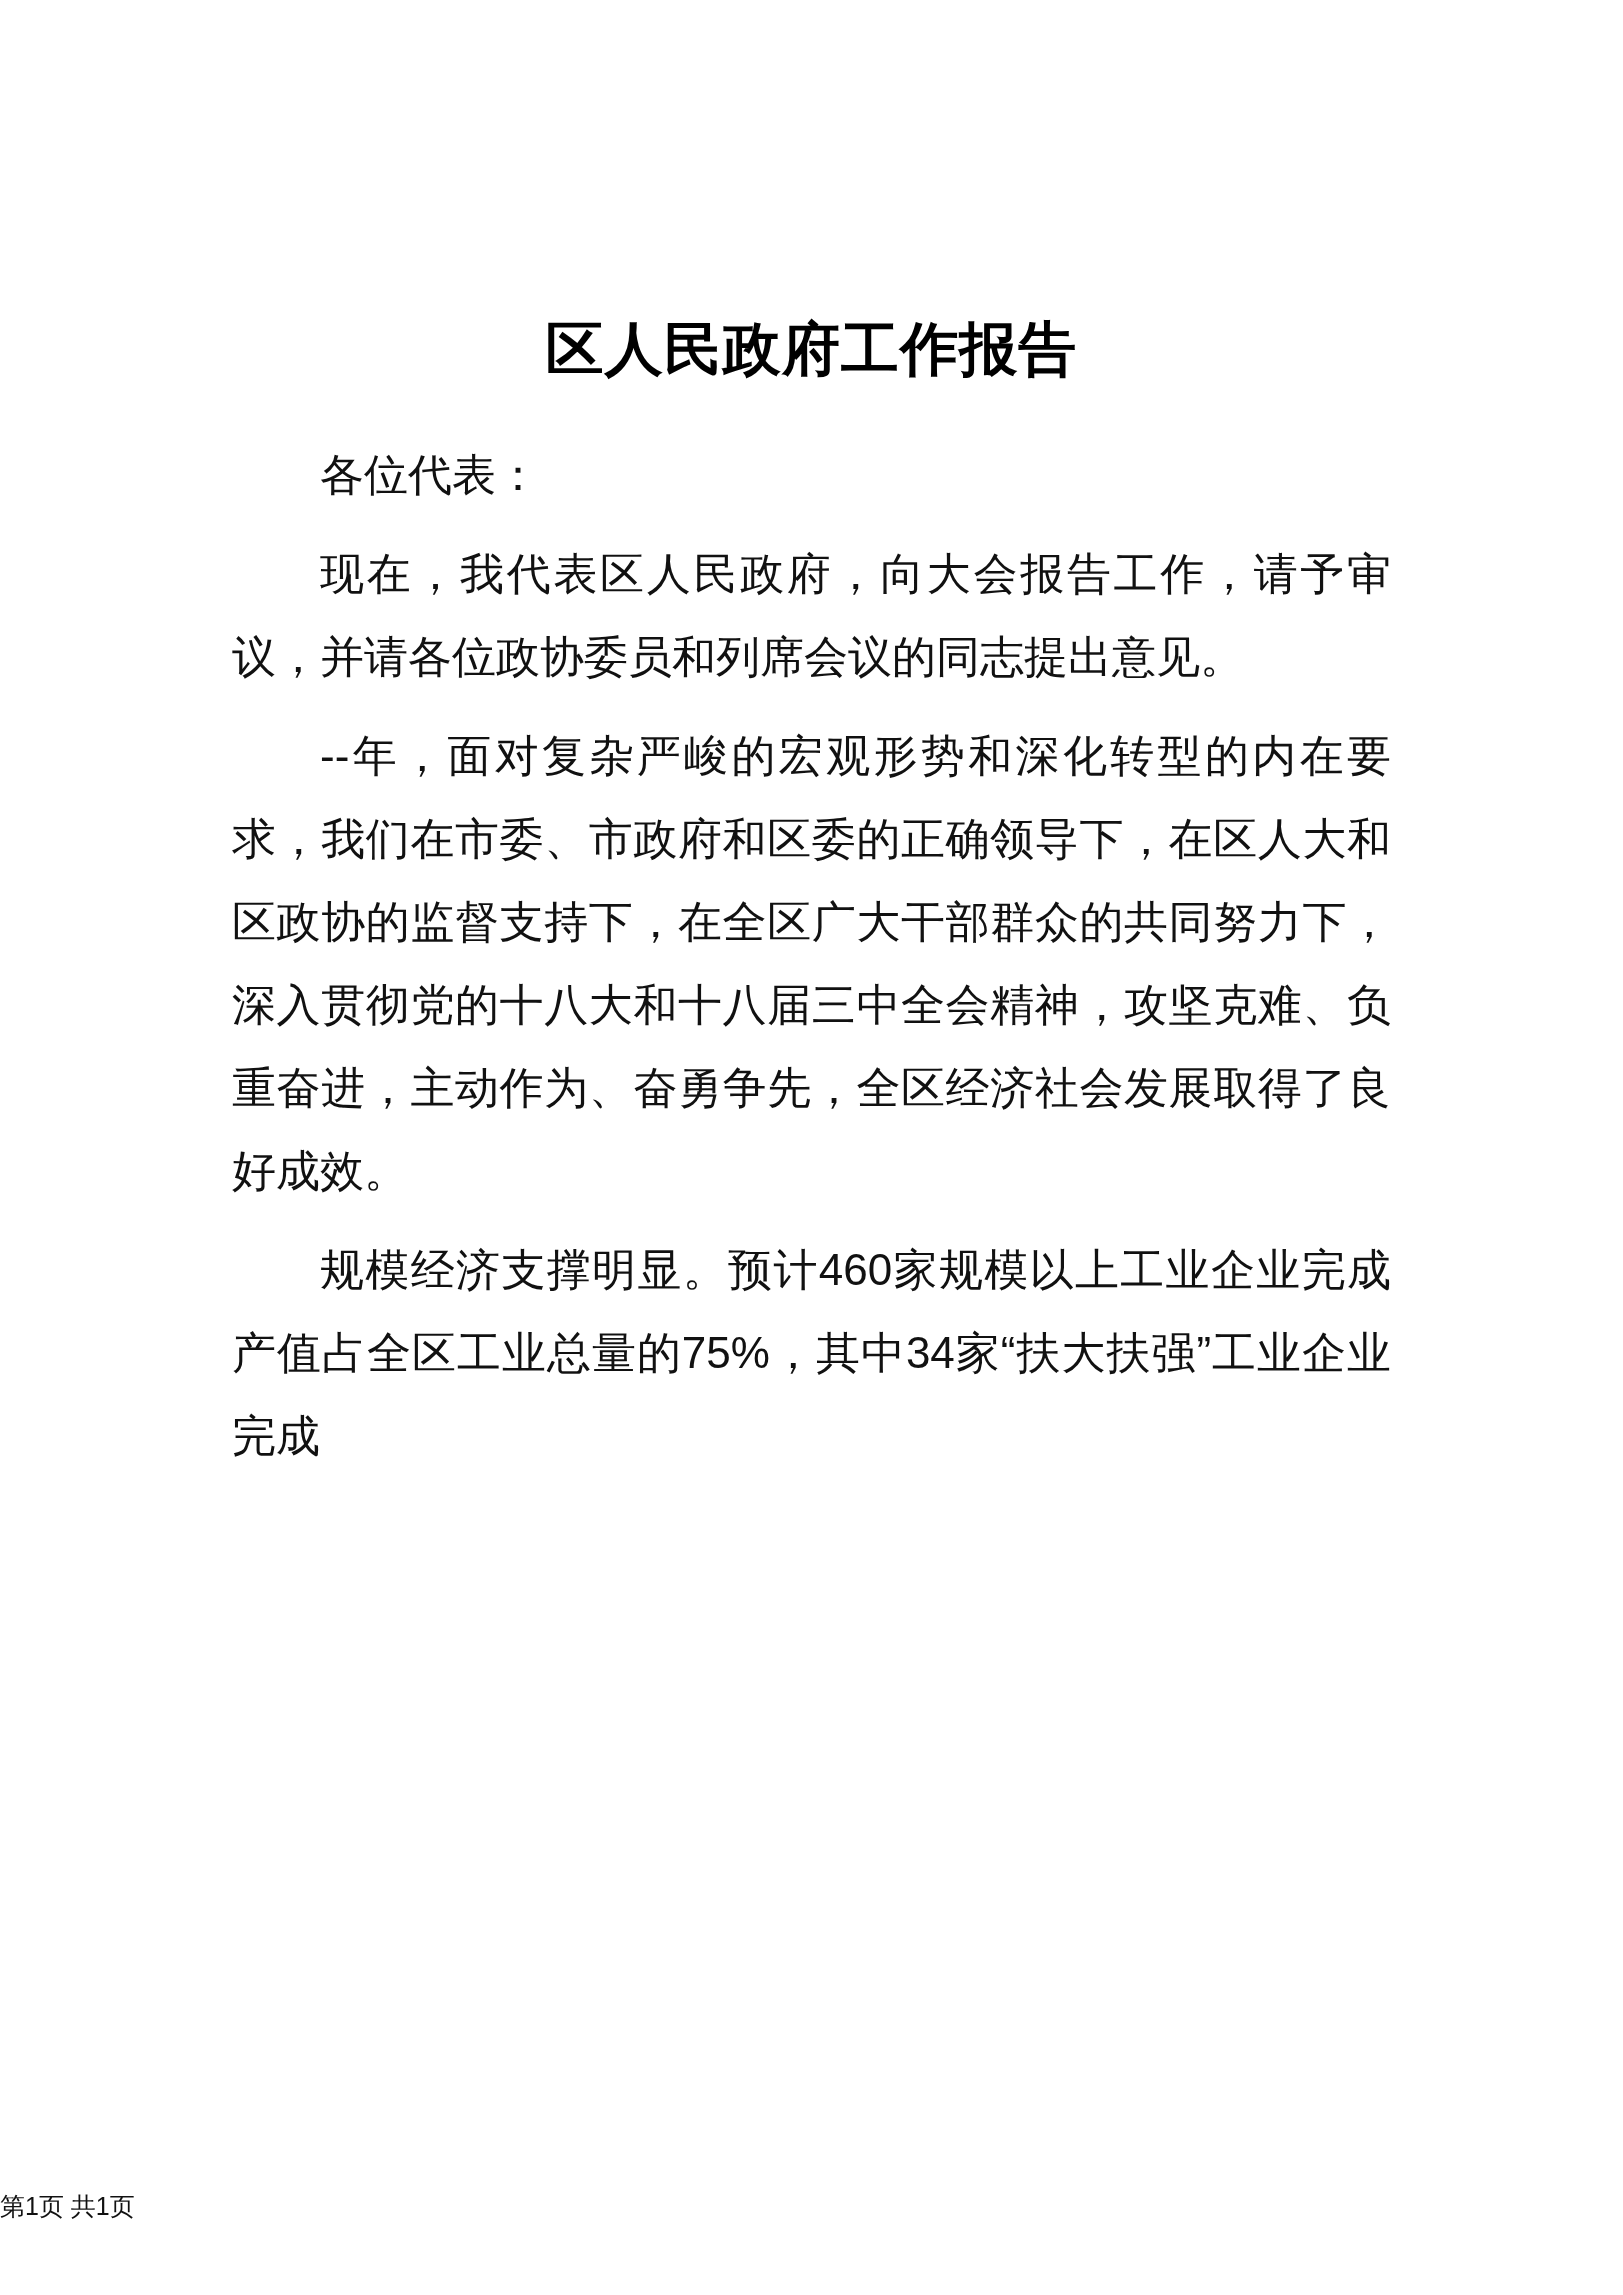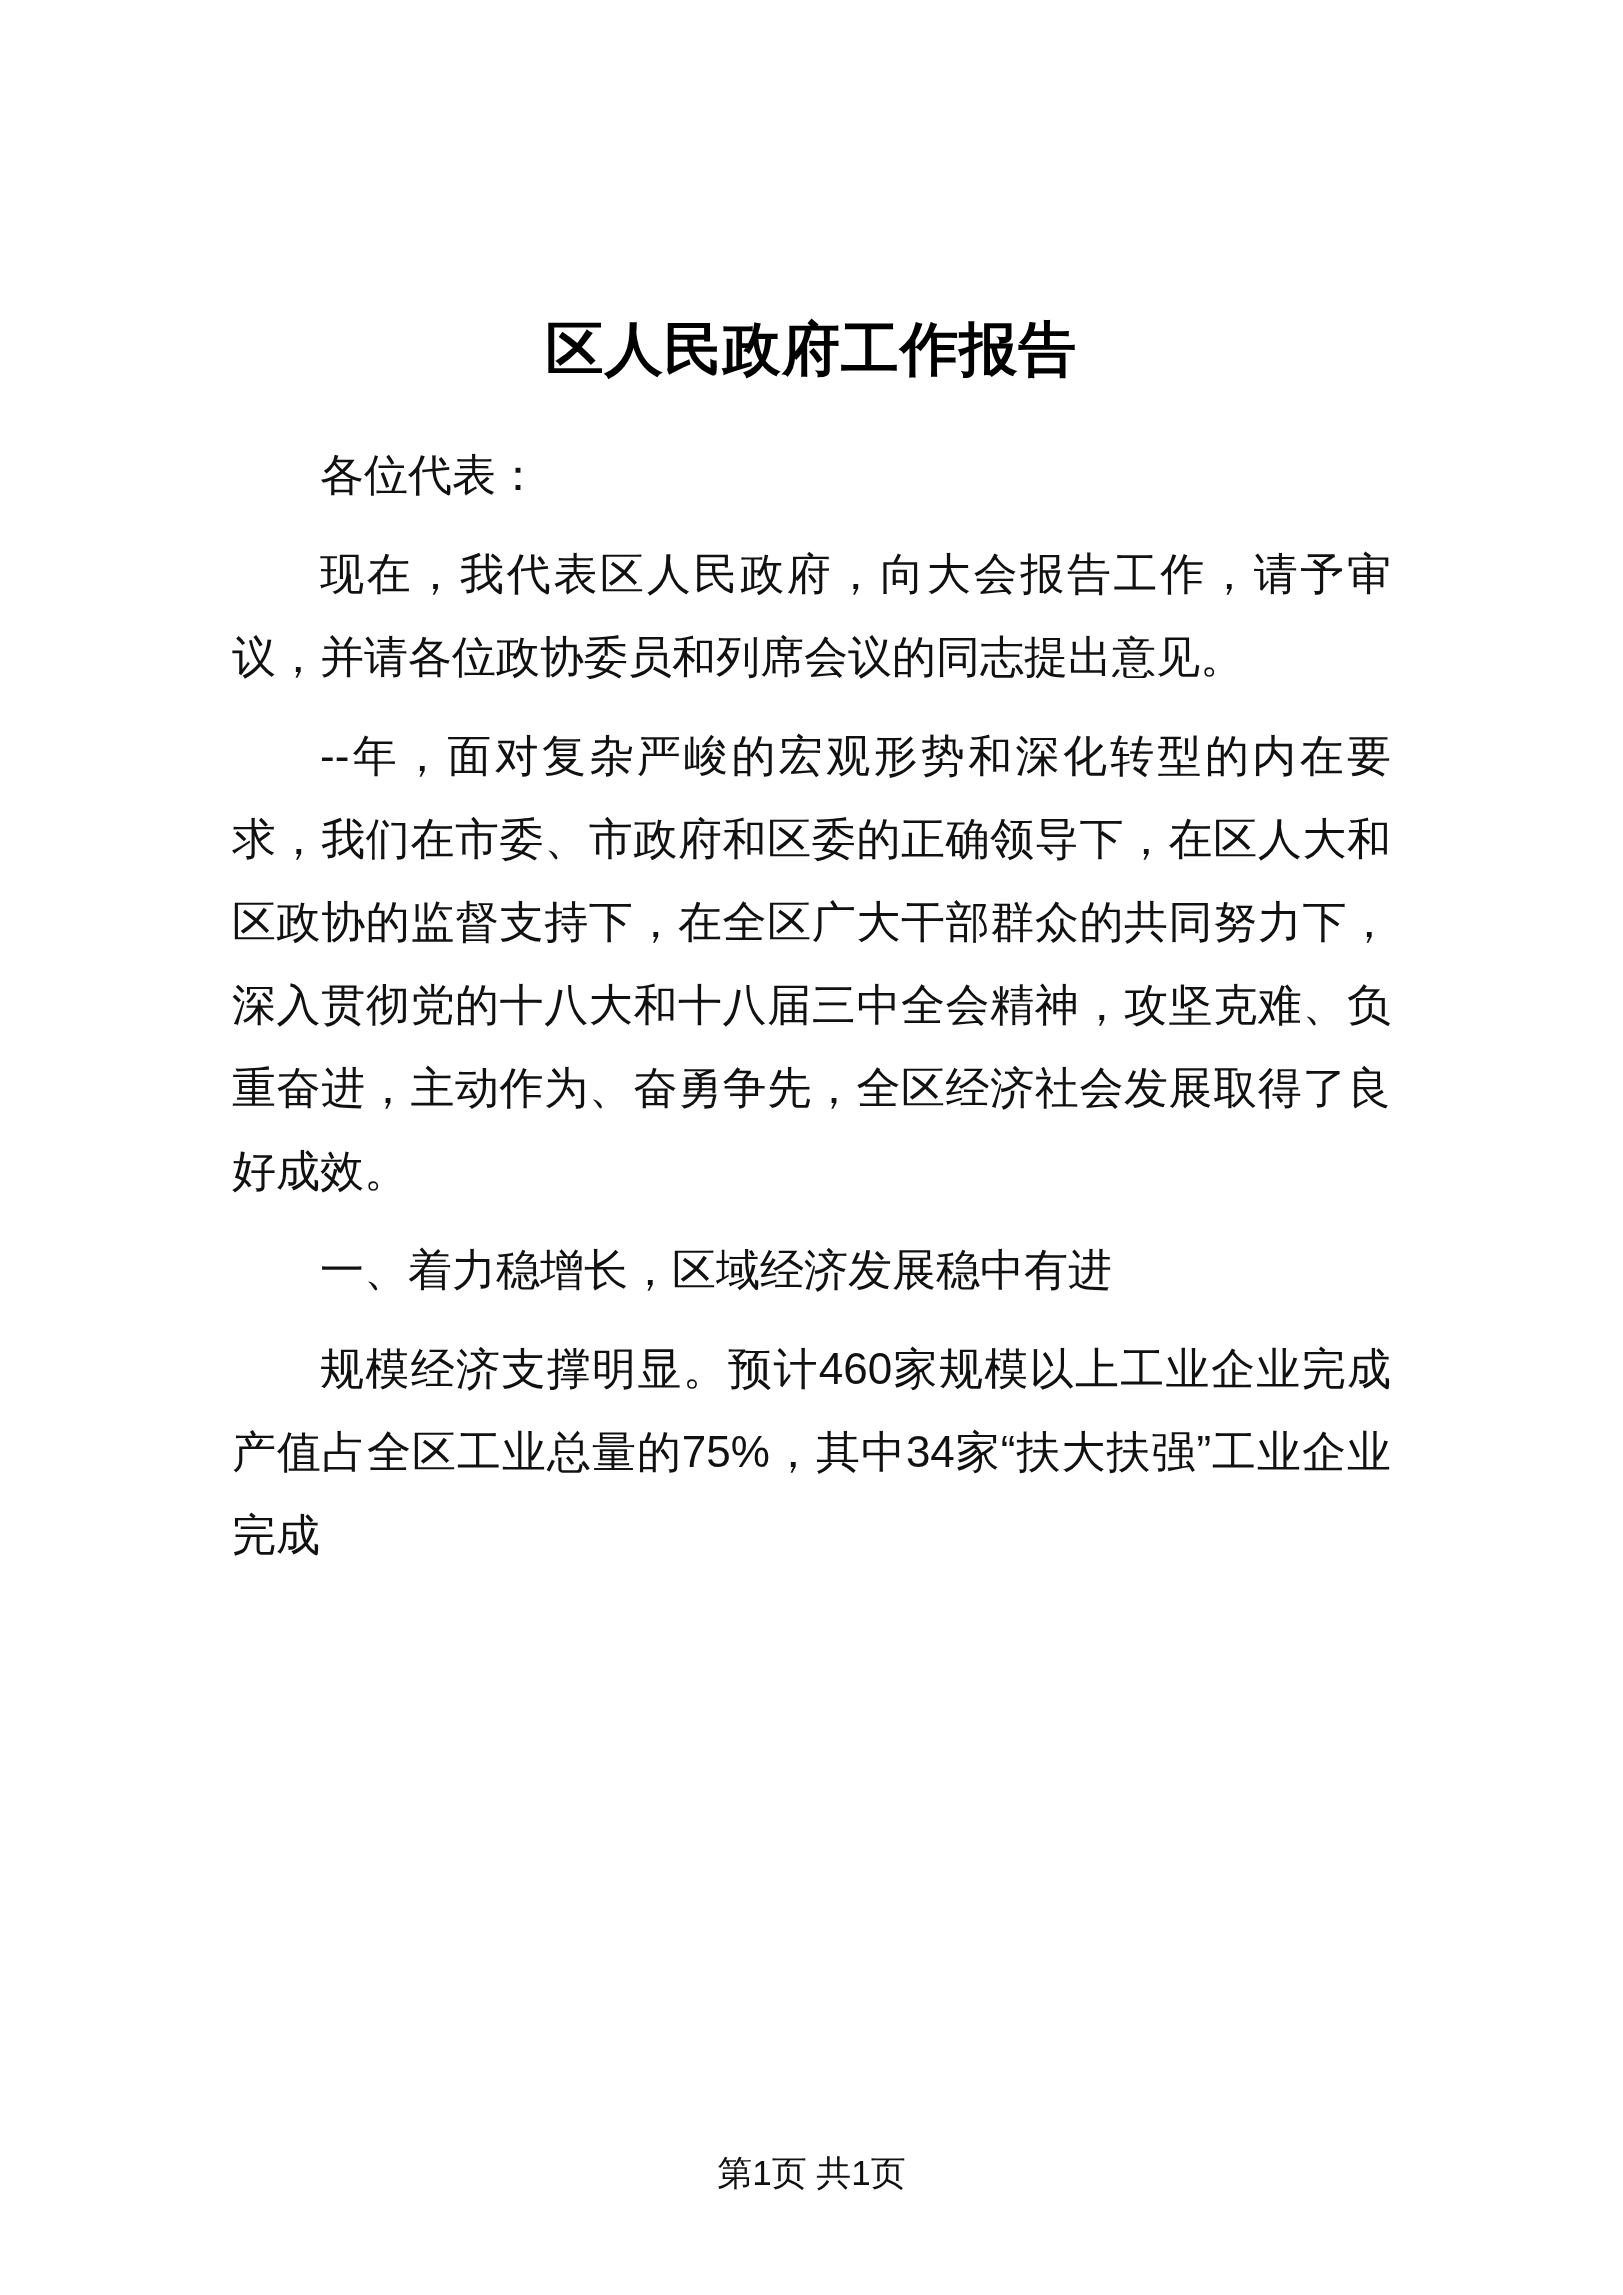--- a/index.html
+++ b/index.html
@@ -30,42 +30,40 @@
     line-height: 83px;
     margin: 16px;
     text-indent: 2em;
     text-align: justify;
     word-break: break-all;
     color: #111111;
   }
   .page-footer {
     position: absolute;
     left: 0;
-    bottom: 98px;
+    bottom: 72px;
     width: 100%;
-    text-align: center;
-    font-size: 35px;
+    font-size: 25px;
     color: #111111;
   }
 </style>
 </head>
 <body>
 
 <div class="page">
 
   <h1 class="doc-title">区人民政府工作报告</h1>
 
   <p class="body-para">各位代表：</p>
 
   <p class="body-para">现在，我代表区人民政府，向大会报告工作，请予审议，并请各位政协委员和列席会议的同志提出意见。</p>
 
 
   <p class="body-para">--年，面对复杂严峻的宏观形势和深化转型的内在要求，我们在市委、市政府和区委的正确领导下，在区人大和区政协的监督支持下，在全区广大干部群众的共同努力下，深入贯彻党的十八大和十八届三中全会精神，攻坚克难、负重奋进，主动作为、奋勇争先，全区经济社会发展取得了良好成效。</p>
 
-  <p class="body-para">一、着力稳增长，区域经济发展稳中有进</p>
 
 
   <p class="body-para">规模经济支撑明显。预计460家规模以上工业企业完成产值占全区工业总量的75%，其中34家“扶大扶强”工业企业完成</p>
 
   <div class="page-footer">第1页 共1页</div>
 
 </div>
 
 
 </body></html>

